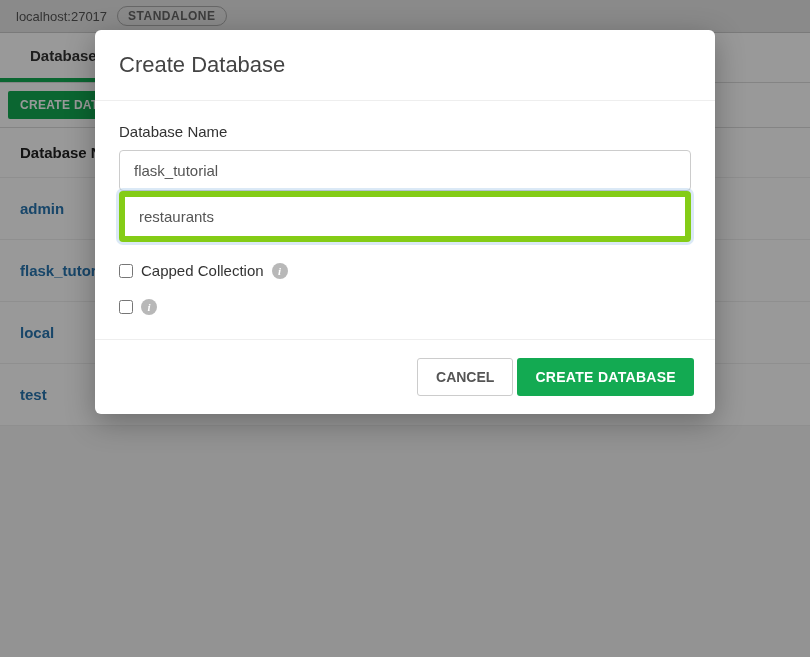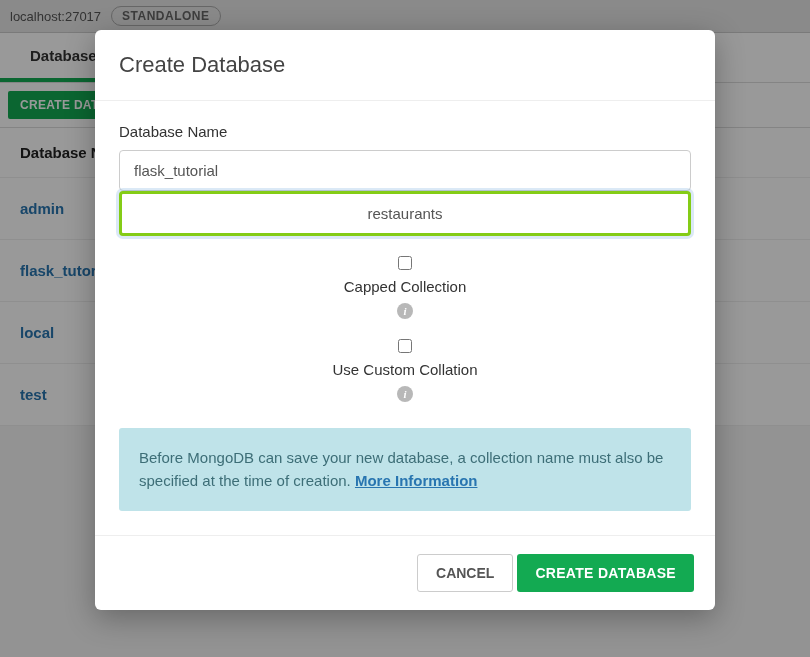--- a/index.html
+++ b/index.html
@@ -7,21 +7,21 @@
       font-family: "Helvetica Neue", Helvetica, Arial, sans-serif;
       background: #f5f5f5;
       width: 810px;
       height: 657px;
       overflow: hidden;
       position: relative;
     }
     .topbar {
       background: #e6e6e6;
       border-bottom: 1px solid #ccc;
-      padding: 6px 10px;
+      padding: 6px 16px;
       display: flex;
       align-items: center;
       gap: 10px;
       font-size: 13px;
       color: #555;
     }
     .badge {
       border: 1px solid #aaa;
       border-radius: 10px;
       padding: 2px 10px;
@@ -110,32 +110,30 @@
     .text-input {
       width: 100%;
       padding: 11px 14px;
       font-size: 15px;
       border: 1px solid #ccc;
       border-radius: 4px;
       color: #555;
       outline: none;
     }
     .text-input.focus {
-      border: 3px solid #84cc16;
+      border: 6px solid #84cc16;
       box-shadow: 0 0 0 3px rgba(111,168,220,0.25);
-      text-align: center;
     }
     .check-row {
       display: flex;
       align-items: center;
       gap: 8px;
       margin-top: 20px;
       font-size: 15px;
       color: #333;
-      flex-direction: column;
     }
     .check-row input[type="checkbox"] {
       width: 14px; height: 14px;
       accent-color: #888;
     }
     .info-icon {
       display: inline-flex;
       align-items: center;
       justify-content: center;
       width: 16px; height: 16px;
@@ -226,28 +224,23 @@
       <input class="text-input focus" type="text" value="restaurants" style="">
 
       <div class="check-row">
         <input type="checkbox" style="">
         <span>Capped Collection</span>
         <span class="info-icon">i</span>
       </div>
 
       <div class="check-row">
         <input type="checkbox" style="">
-        <span>Use Custom Collation</span>
         <span class="info-icon">i</span>
       </div>
 
-      <div class="info-banner">
-        <span>Before MongoDB can save your new database, a collection name must also be specified at the time of creation.</span>
-        <a href="#">More Information</a>
-      </div>
 
     </div>
     <div class="modal-footer">
       <button class="btn-cancel">CANCEL</button>
       <button class="btn-primary">CREATE DATABASE</button>
     </div>
   </div>
 </div>
 
 </body></html>

